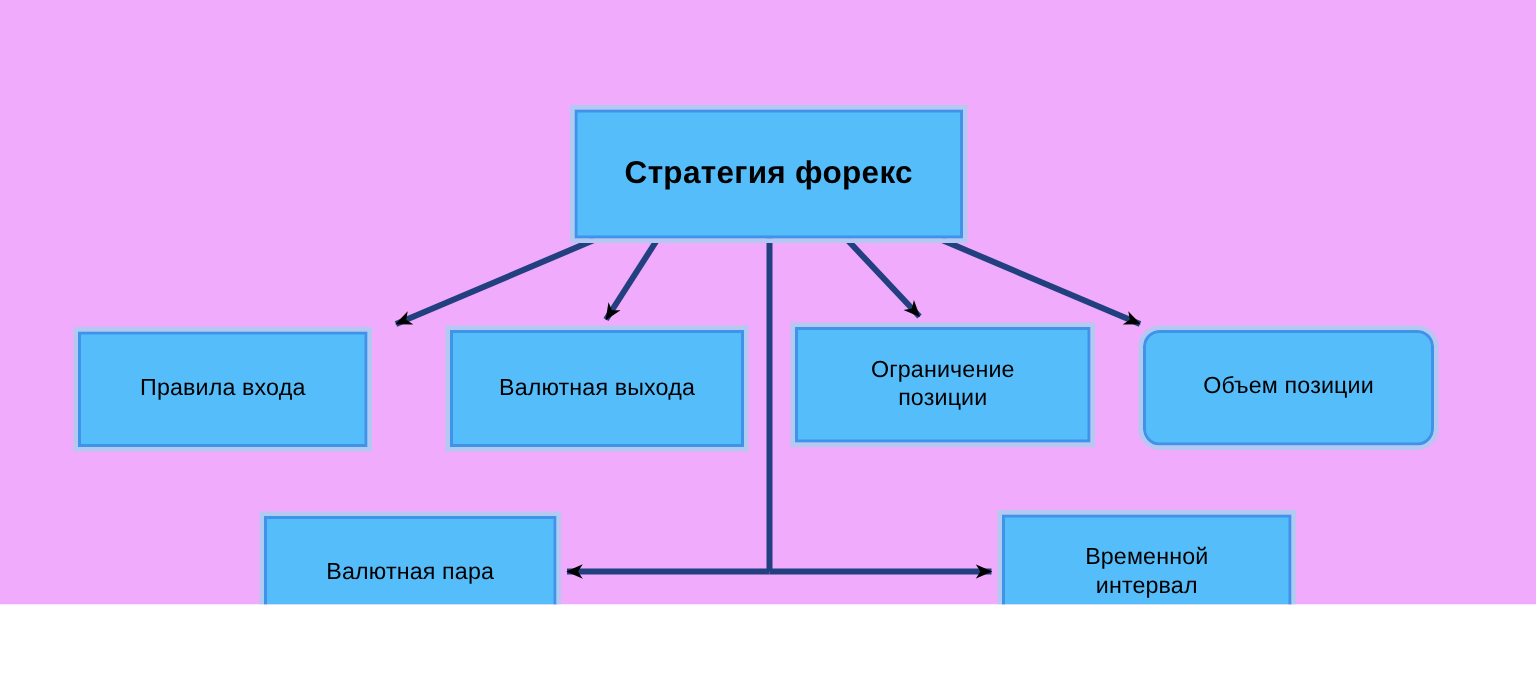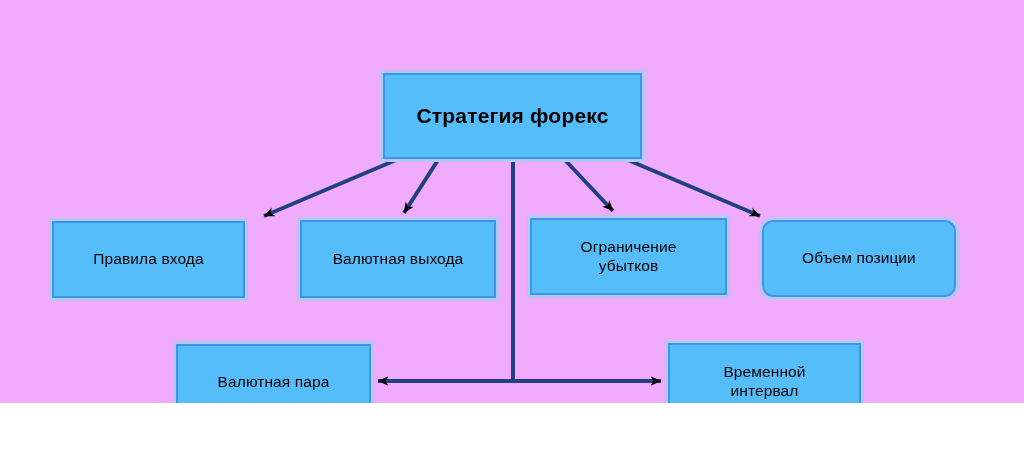--- a/index.html
+++ b/index.html
@@ -98,21 +98,21 @@
   <div class="node" id="node-entry">
     <span class="node-label">Правила входа</span>
   </div>
 
   <div class="node" id="node-exit">
     <span class="node-label">Валютная выхода</span>
   </div>
 
   <div class="node" id="node-stop">
     <span class="node-label">Ограничение
-убытков</span>
+позиции</span>
   </div>
 
   <div class="node" id="node-volume">
     <span class="node-label">Объем позиции</span>
   </div>
 
   <div class="node" id="node-time">
     <span class="node-label">Временной
 интервал</span>
   </div>

